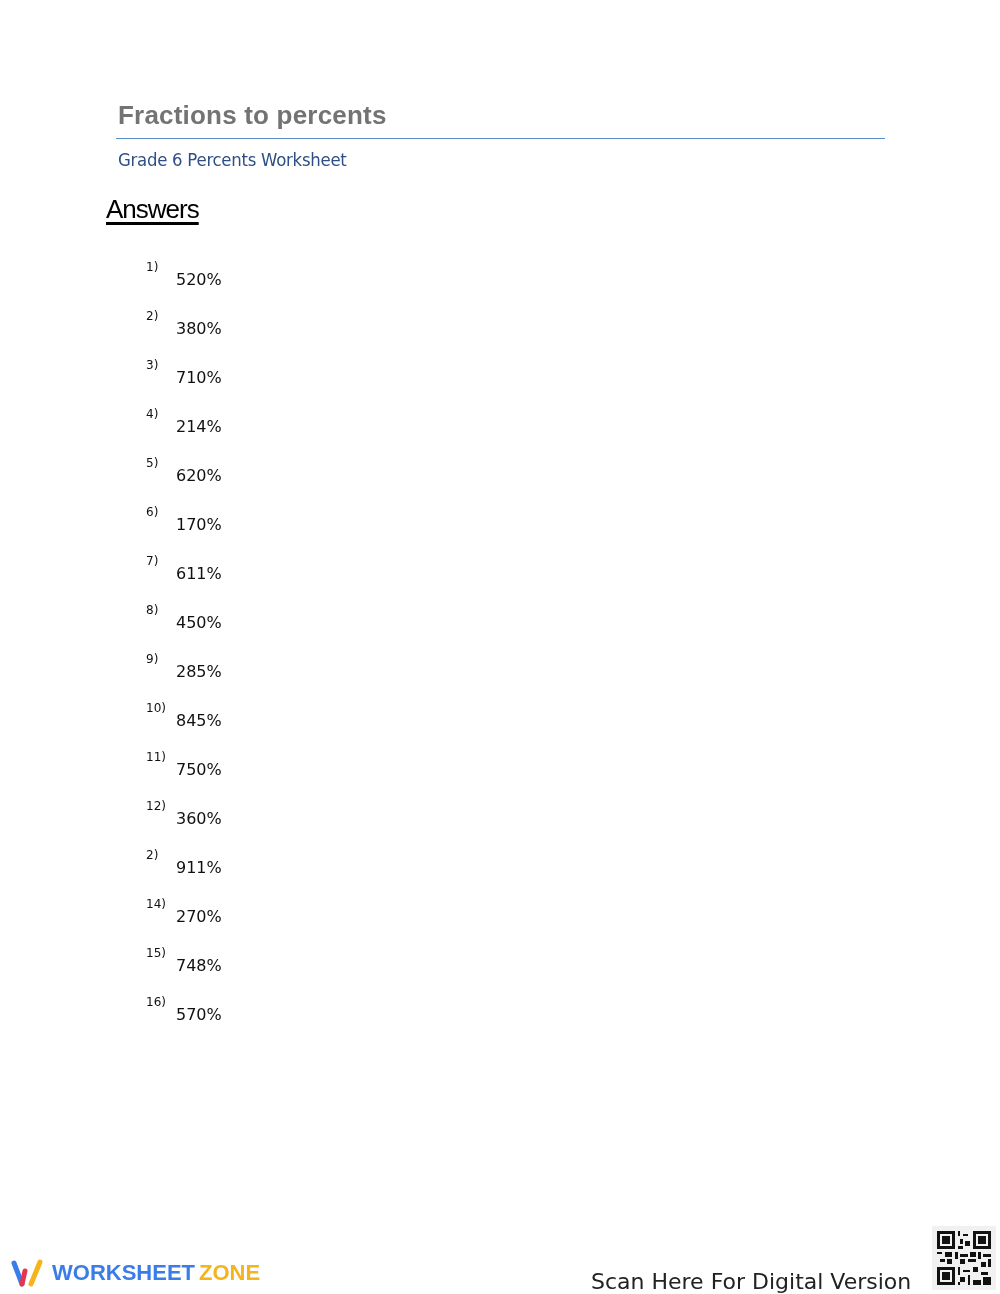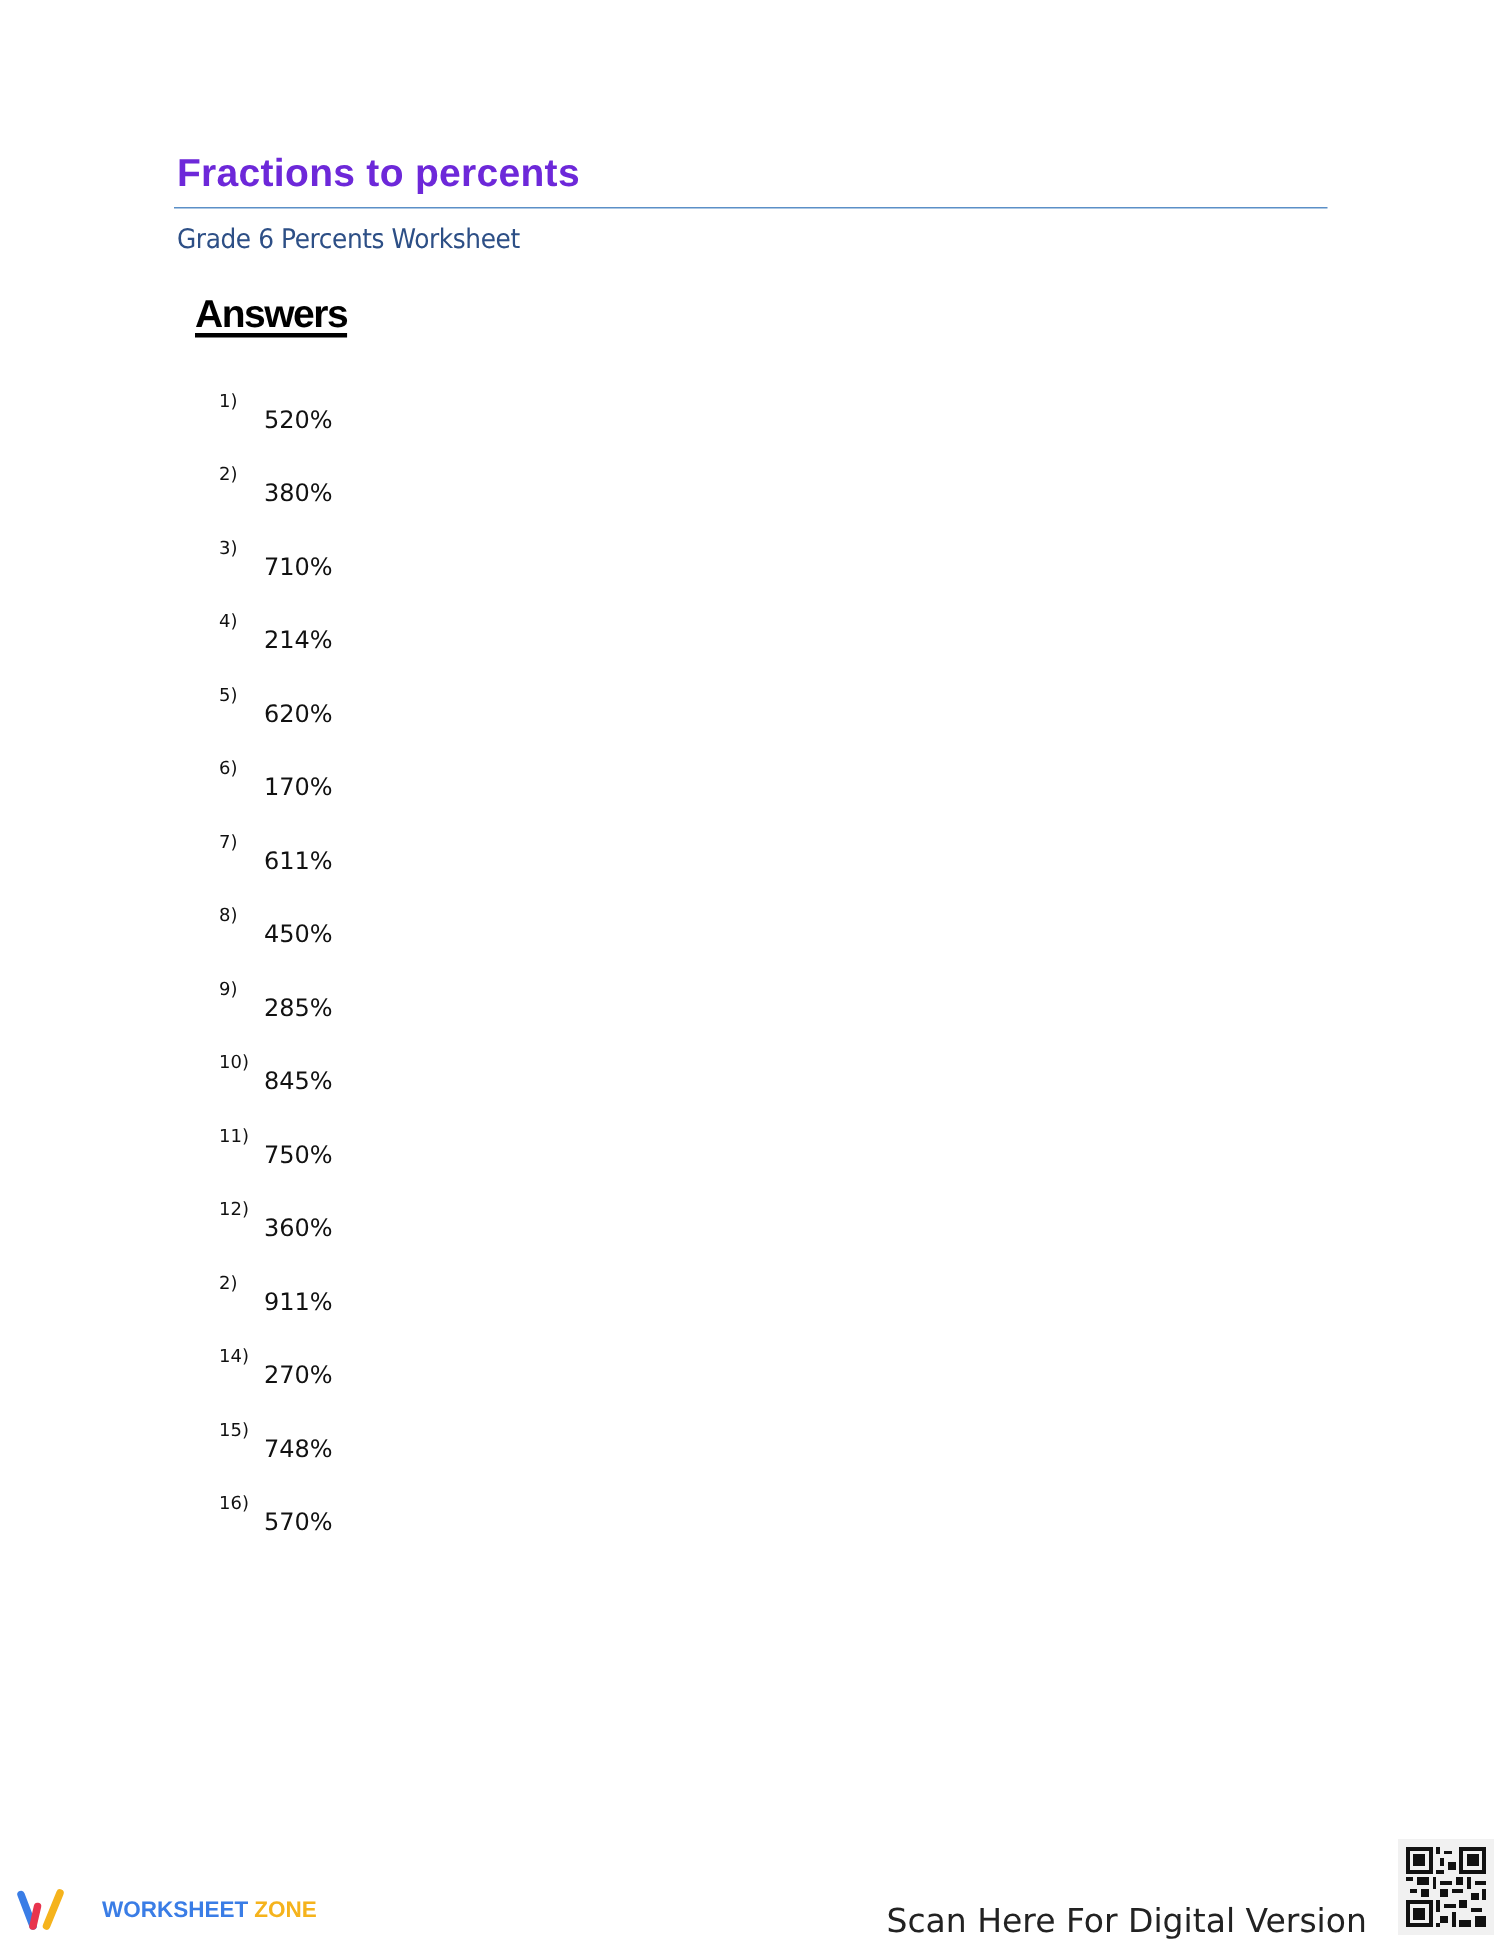--- a/index.html
+++ b/index.html
@@ -3,34 +3,34 @@
 <meta charset="utf-8">
 <style>
   html, body { margin: 0; padding: 0; }
   body {
     width: 1000px; height: 1294px; position: relative; background: #ffffff;
     font-family: "DejaVu Sans", sans-serif; overflow: hidden;
   }
   .title {
     position: absolute; left: 118px; top: 100px;
     font-family: "Liberation Sans", sans-serif; font-weight: bold;
-    font-size: 26px; color: #6d28d9; letter-spacing: 0.2px;
+    font-size: 26px; color: #737373; letter-spacing: 0.2px;
   }
   .title-rule {
     position: absolute; left: 116px; top: 138px; width: 769px; height: 0;
     border-top: 1.5px solid #5b8fc7;
   }
   .subtitle {
     position: absolute; left: 118px; top: 149px;
     font-family: "DejaVu Sans", sans-serif; font-size: 18px; color: #2d4f86;
     letter-spacing: -0.3px; transform: scaleX(0.92); transform-origin: left;
   }
   .answers-heading {
-    position: absolute; left: 130px; top: 194px;
-    font-family: "Liberation Sans", sans-serif; font-weight: bold;
+    position: absolute; left: 106px; top: 194px;
+    font-family: "Liberation Sans", sans-serif; font-weight: normal;
     font-size: 26px; color: #000; text-decoration: underline;
     text-decoration-thickness: 3px; text-underline-offset: 4px;
     letter-spacing: -1px;
   }
   .answer-list { position: absolute; left: 0; top: 0; }
   .answer {
     position: absolute; left: 146px; height: 40px;
   }
   .answer .num {
     position: absolute; left: 0; top: 0;
@@ -39,22 +39,22 @@
   .answer .val {
     position: absolute; left: 30px; top: 10px;
     font-size: 16px; color: #111;
   }
   .footer-logo {
     position: absolute; left: 10px; top: 1258px; height: 30px;
     display: flex; align-items: center;
   }
   .logo-mark { width: 36px; height: 30px; }
   .logo-text {
-    margin-left: 22px; font-family: "Liberation Sans", sans-serif;
-    font-weight: bold; font-size: 15px; letter-spacing: 0px;
+    margin-left: 6px; font-family: "Liberation Sans", sans-serif;
+    font-weight: bold; font-size: 22px; letter-spacing: 0px;
   }
   .logo-text .w { color: #3a7de6; }
   .logo-text .z { color: #f5b31c; margin-left: 4px; }
   .scan-text {
     position: absolute; left: 591px; top: 1269px;
     font-family: "DejaVu Sans", sans-serif; font-size: 22px; color: #222;
   }
   .qr {
     position: absolute; left: 932px; top: 1226px; width: 64px; height: 64px;
     background: #f1f1f1;

